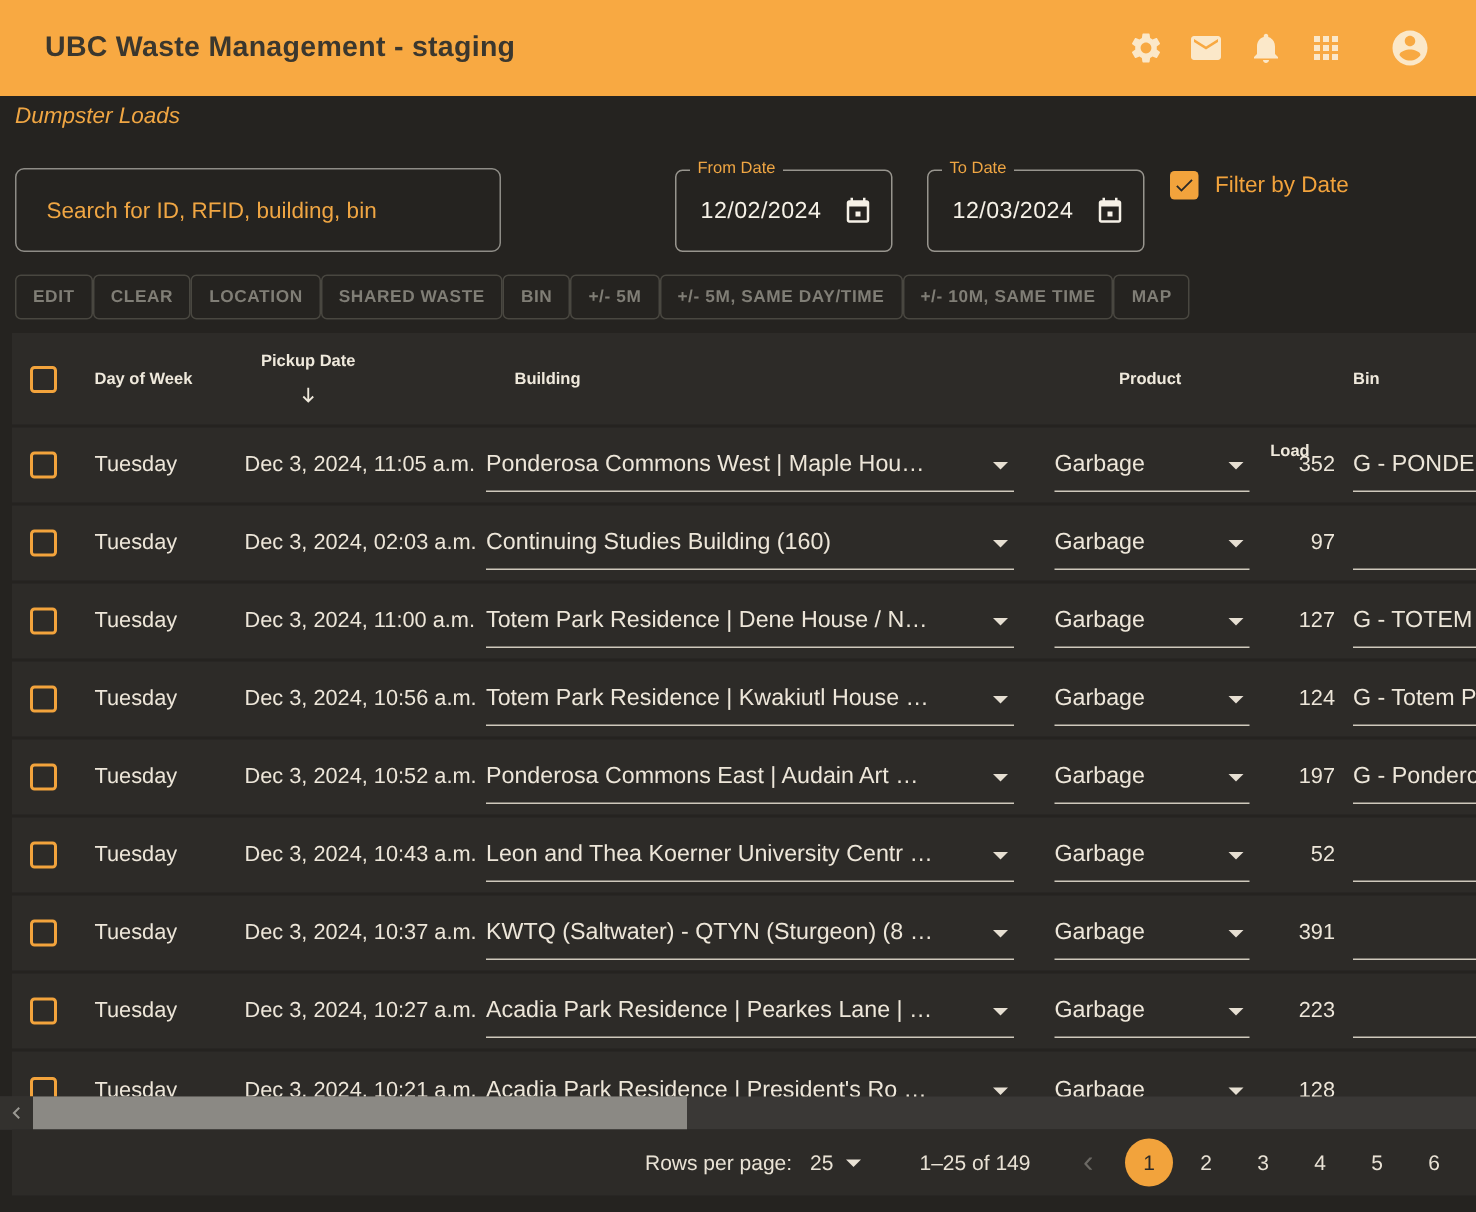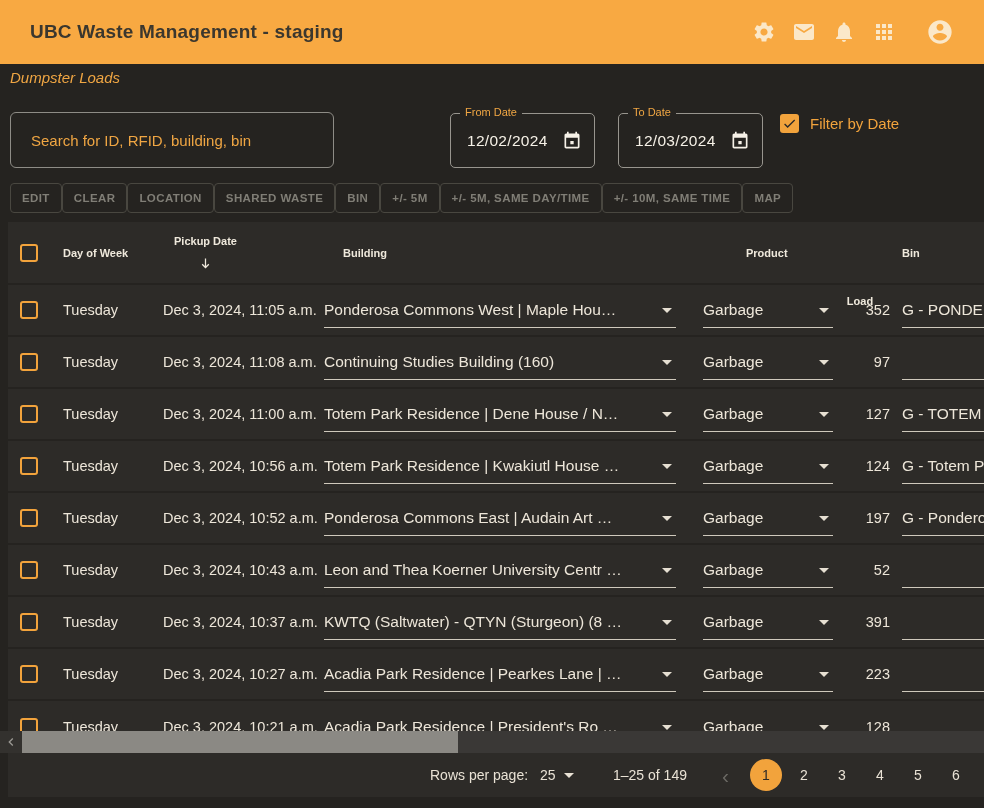--- a/index.html
+++ b/index.html
@@ -257,21 +257,21 @@
     </span>
     <span class="tcell c-load">352</span>
     <span class="sel c-bin">
       <span class="sel-text">G - PONDER</span>
     </span>
   </div>
 
   <div class="trow">
     <span class="cb"></span>
     <span class="tcell c-day">Tuesday</span>
-    <span class="tcell c-date">Dec 3, 2024, 11:08 a.m.</span>
+    <span class="tcell c-date">Dec 3, 2024, 02:03 a.m.</span>
     <span class="sel c-building">
       <span class="sel-text">Continuing Studies Building (160)</span>
       <span class="caret"></span>
     </span>
     <span class="sel c-product">
       <span class="sel-text">Garbage</span>
       <span class="caret"></span>
     </span>
     <span class="tcell c-load">97</span>
     <span class="sel c-bin">

